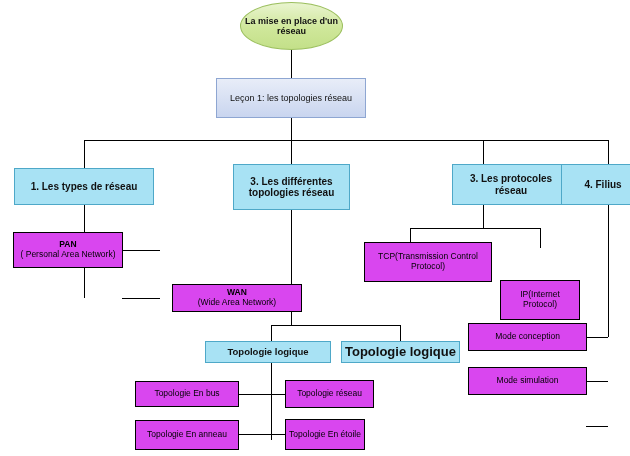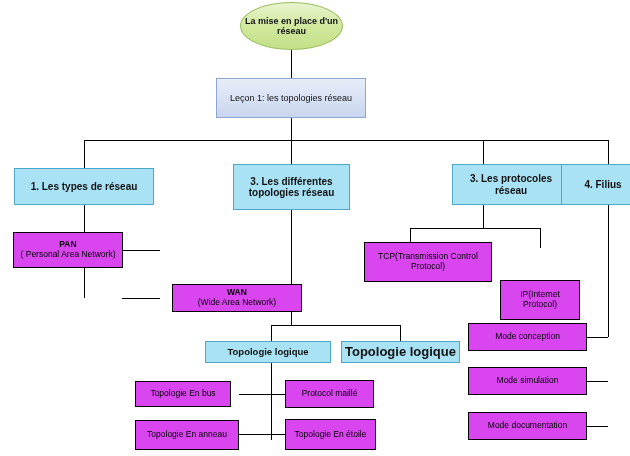--- a/index.html
+++ b/index.html
@@ -170,41 +170,38 @@
   </div>
 
   <div class="node plain" style="left:468px; top:367px; width:119px; height:28px;">
     <span>Mode simulation</span>
   </div>
 
   <div class="node plain" style="left:468px; top:323px; width:119px; height:28px;">
     <span>Mode conception</span>
   </div>
 
-  <div class="node plain" style="left:468px; top:412px; width:119px; height:28px;">
-    <span>Mode documentation</span>
-  </div>
 
   <div class="node cyan" style="left:205px; top:341px; width:126px; height:22px; font-size:9.5px;">
     <span>Topologie logique</span>
   </div>
 
   <div class="node cyan" style="left:341px; top:341px; width:119px; height:22px; font-size:13px;">
     <span>Topologie logique</span>
   </div>
 
-  <div class="node plain" style="left:135px; top:381px; width:96px; height:26px;">
+  <div class="node plain" style="left:135px; top:381px; width:104px; height:26px;">
     <span>Topologie En bus</span>
   </div>
 
   <div class="node plain" style="left:135px; top:420px; width:104px; height:30px;">
     <span>Topologie En anneau</span>
   </div>
 
   <div class="node plain" style="left:285px; top:380px; width:89px; height:28px;">
-    <span>Protocol maillé</span>
-  </div>
-
-  <div class="node plain" style="left:285px; top:419px; width:91px; height:31px;">
+    <span>Topologie réseau</span>
+  </div>
+
+  <div class="node plain" style="left:285px; top:419px; width:80px; height:31px;">
     <span>Topologie En étoile</span>
   </div>
 
 </div>
 
 </body></html>

